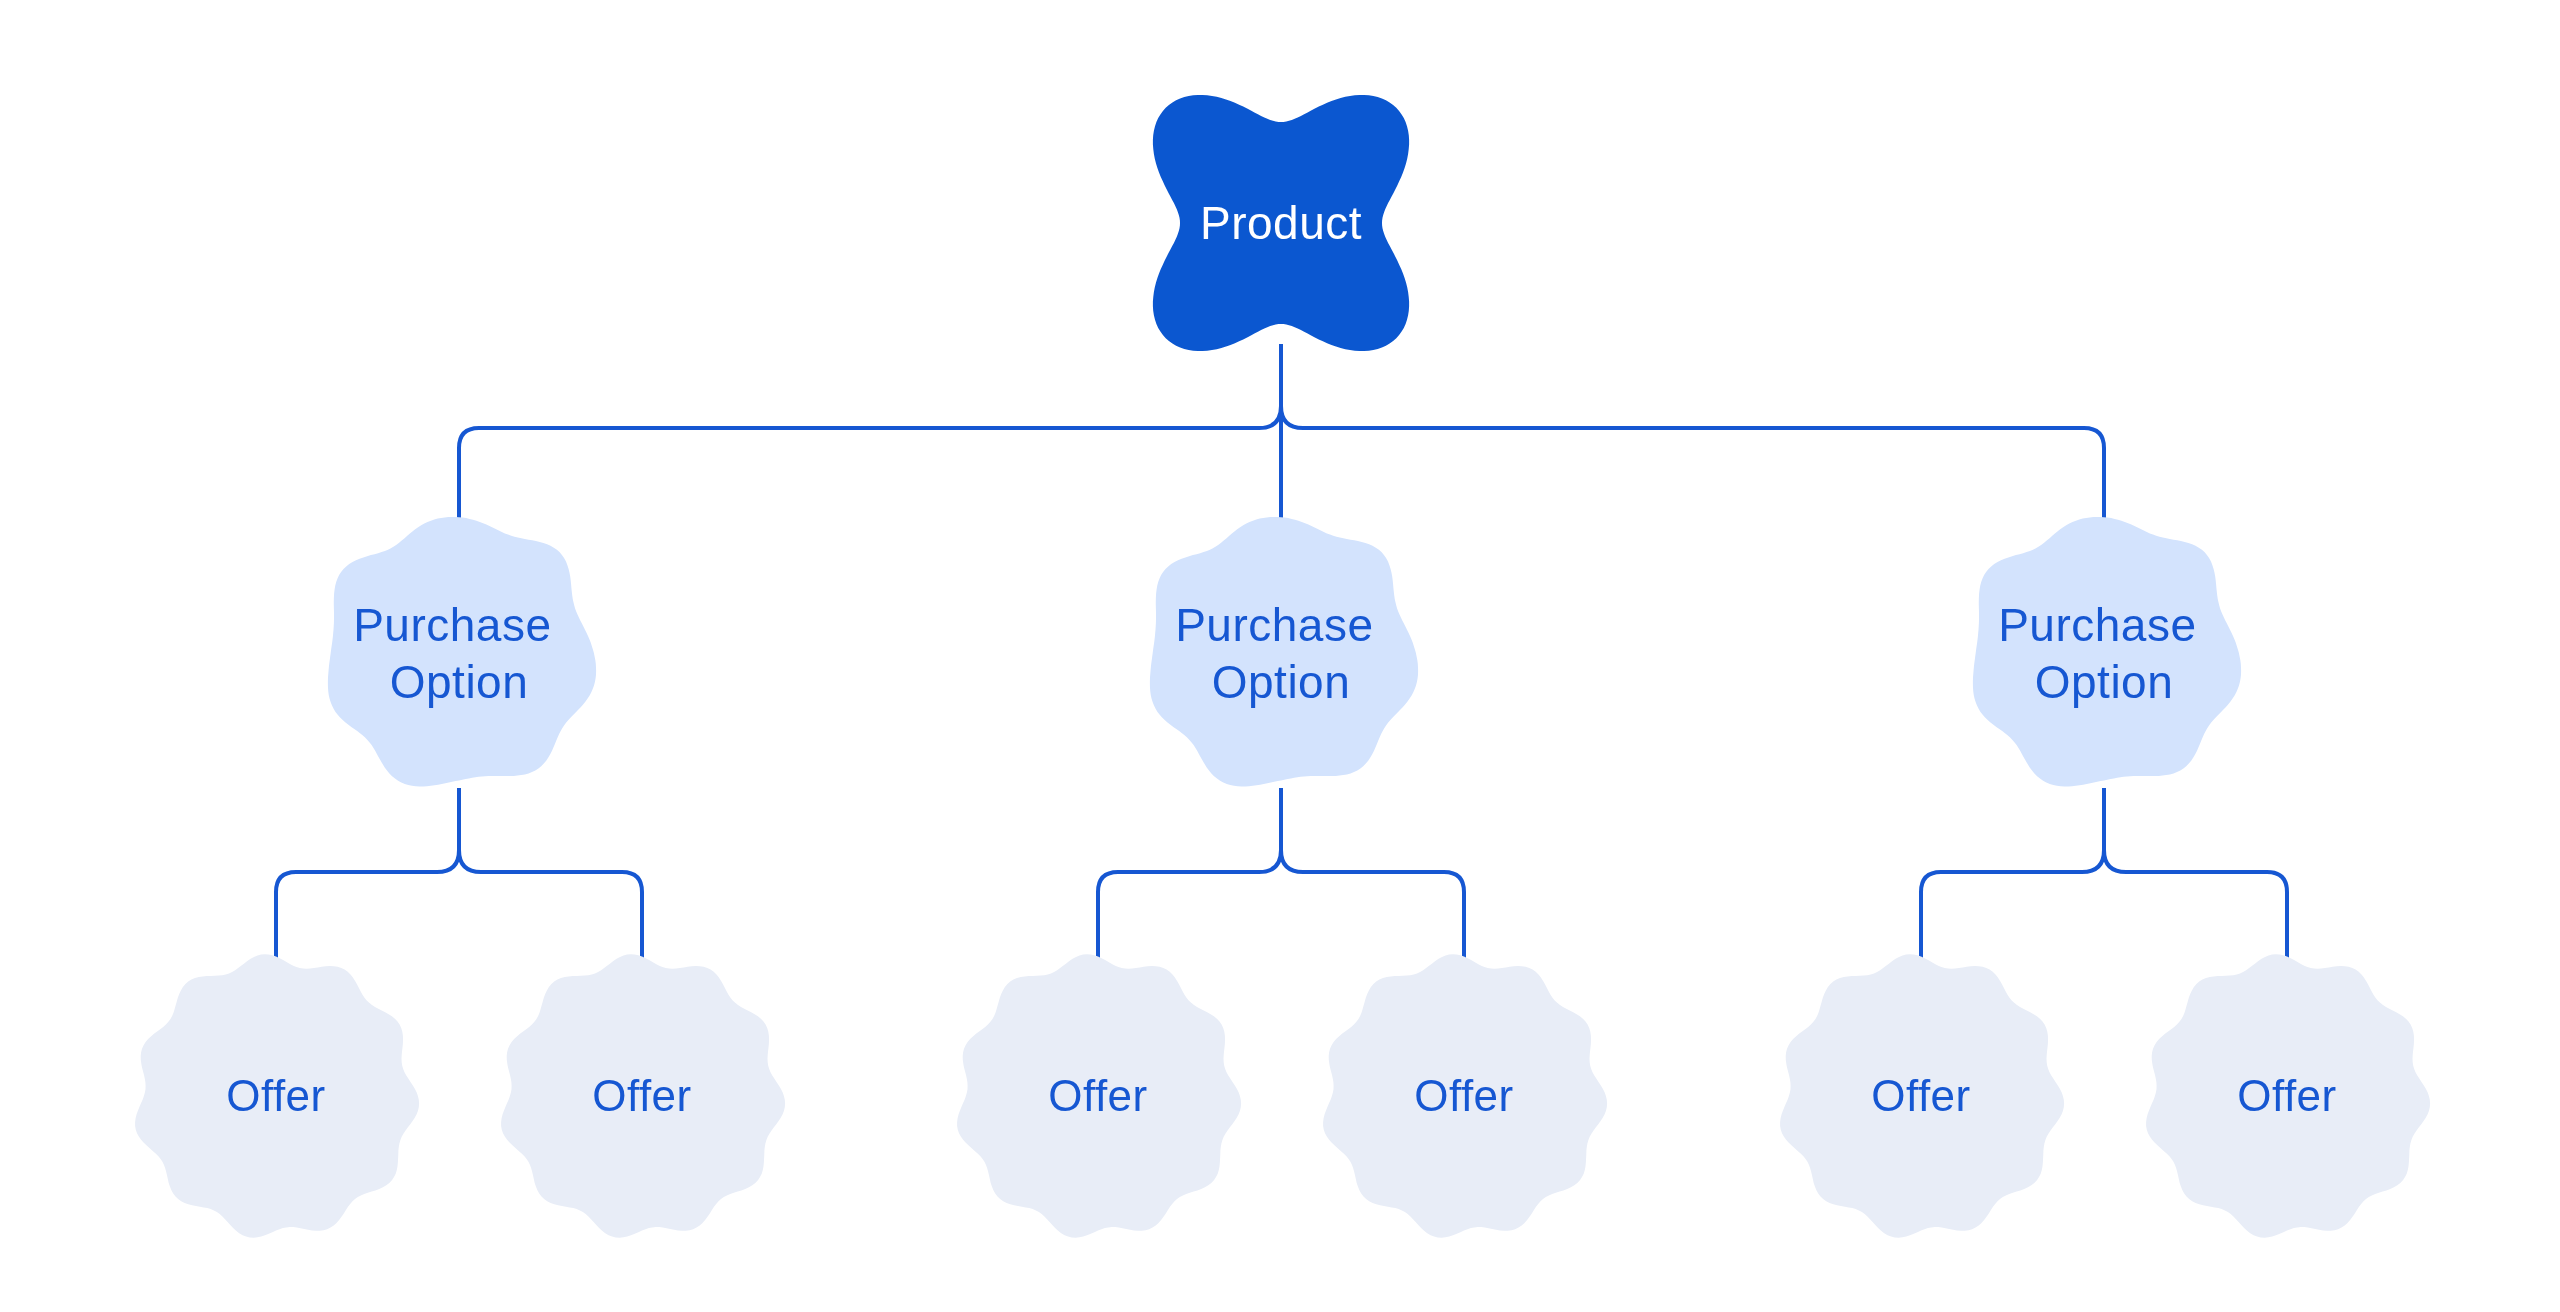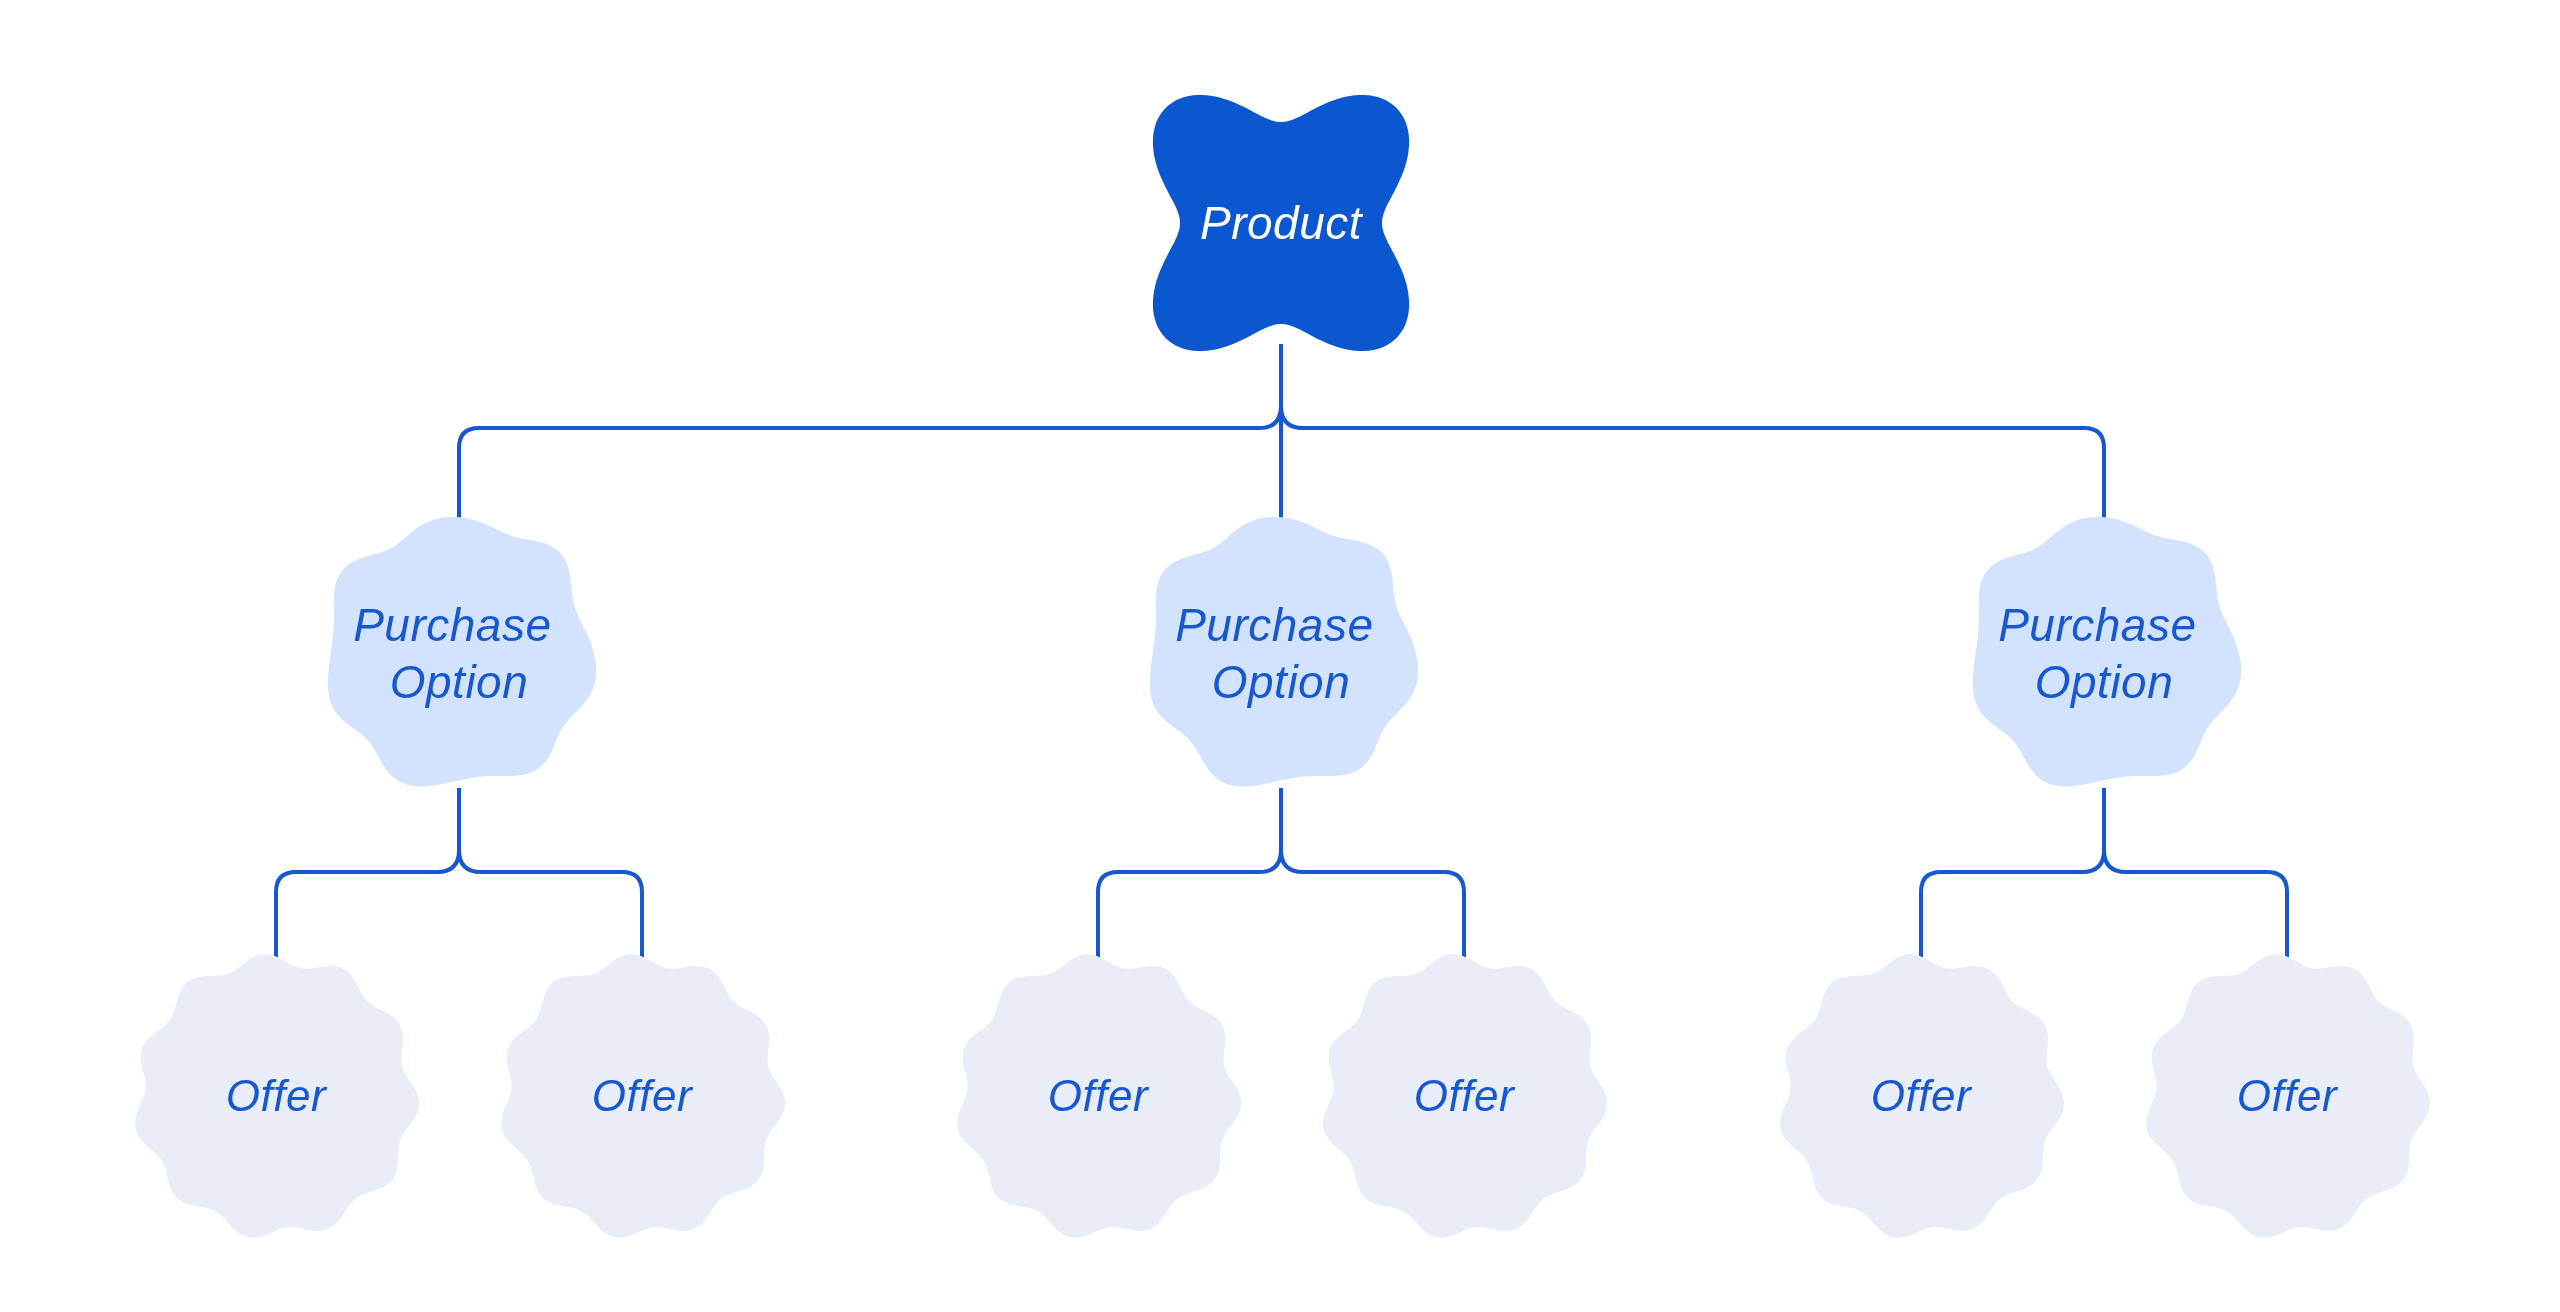--- a/index.html
+++ b/index.html
@@ -7,21 +7,20 @@
     padding: 0;
     background: #ffffff;
     width: 2560px;
     height: 1312px;
     overflow: hidden;
   }
   .stage {
     width: 2560px;
     height: 1035px;
     position: relative;
-    font-style: italic;
   }
   svg {
     display: block;
     width: 2560px;
     height: 1312px;
   }
   text {
     font-family: "Liberation Sans", "DejaVu Sans", sans-serif;
     font-weight: 500;
     letter-spacing: 0.5px;

